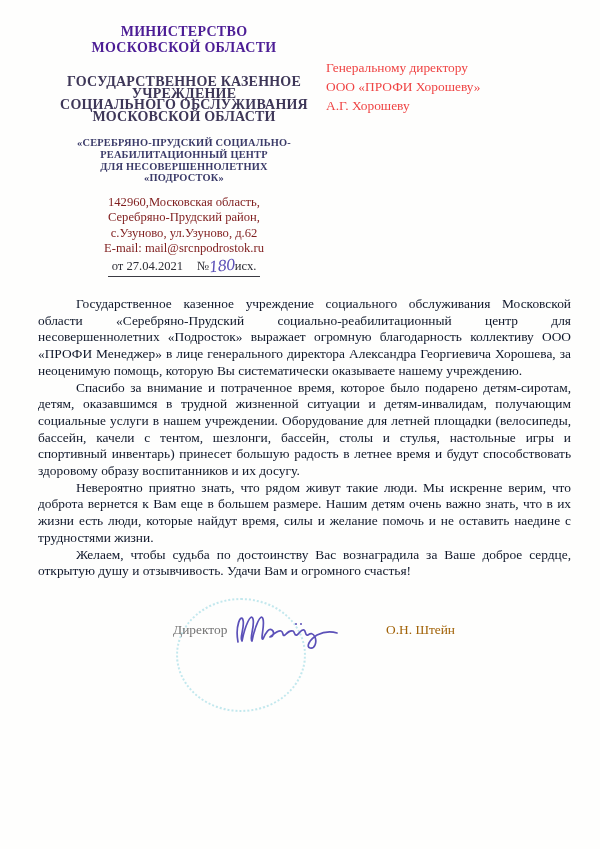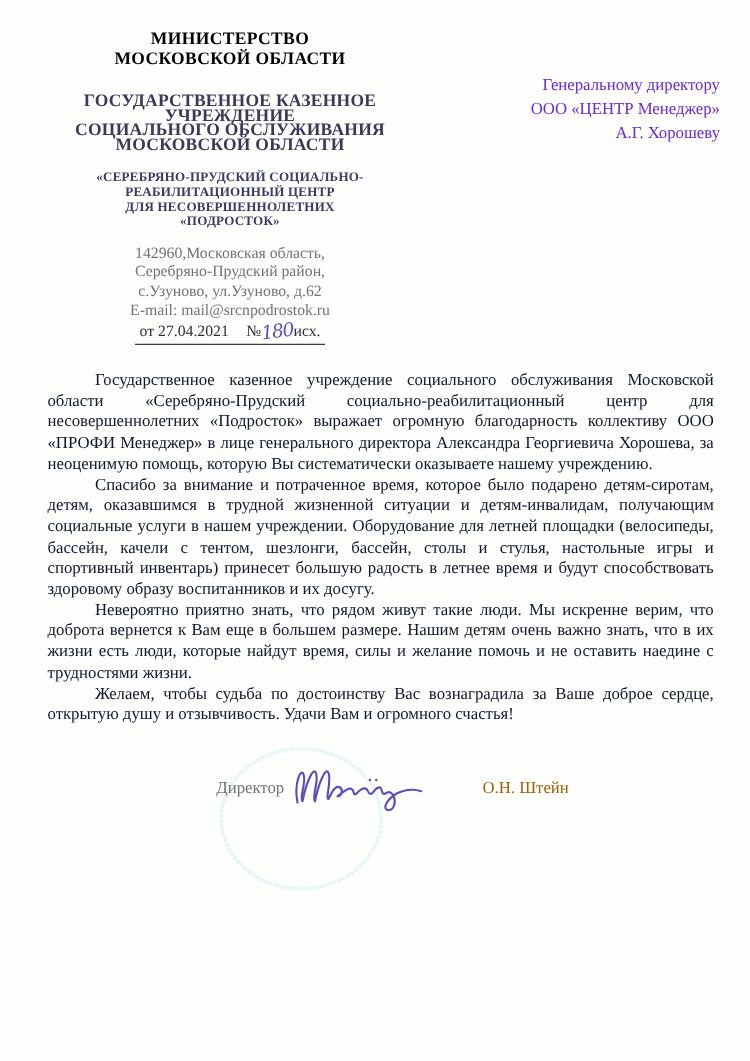--- a/index.html
+++ b/index.html
@@ -13,36 +13,36 @@
     box-shadow:0 0 4px rgba(0,0,0,.2);
   }
   .ln { display:block; }
 
   
   .letterhead {
     position:absolute; left:30px; top:24px; width:308px;
     text-align:center;
   }
   .ministry {
-    color:#000000; font-weight:bold;
+    color:#4c1d95; font-weight:bold;
     font-size:14px; line-height:16px; letter-spacing:.3px;
   }
   .gov {
     margin-top:20px;
     color:#3e3758; font-weight:bold;
     font-size:14px; line-height:11.6px; letter-spacing:.2px;
   }
   .center-name {
     margin-top:15px;
     color:#3a3a68; font-weight:bold;
     font-size:10.4px; line-height:11.6px; letter-spacing:.2px;
   }
   .address {
     margin-top:11px;
-    color:#737373;
+    color:#7f1d1d;
     font-size:12.6px; line-height:15.4px;
   }
   .refline {
     display:inline-block;
     margin-top:0;
     color:#2d2d35;
     font-size:12.6px; line-height:15.4px;
     border-bottom:1px solid #3a3a42;
     padding:0 4px 1px 4px;
   }
@@ -54,22 +54,22 @@
     color:#5b50b8;
     font-size:15px; line-height:12px;
     letter-spacing:-1px;
     transform:rotate(-7deg);
     position:relative; top:1px;
   }
 
   
   .addressee {
     position:absolute; right:24px; top:58px; width:250px;
-    text-align:right;
-    color:#6d28d9;
+    text-align:left;
+    color:#ef4444;
     font-size:13.4px; line-height:19.2px;
   }
 
   
   .body-text {
     position:absolute; left:38px; top:296px; width:533px;
     color:#0f172a;
     font-size:13.4px; line-height:16.7px;
     text-align:justify;
   }
@@ -126,21 +126,21 @@
       <span class="ln">с.Узуново, ул.Узуново, д.62</span>
       <span class="ln">E-mail: mail@srcnpodrostok.ru</span>
     </div>
     <div>
       <span class="refline"><span>от 27.04.2021</span><span class="sep"></span><span>№</span><span class="hand-ink">180</span><span>исх.</span></span>
     </div>
   </div>
 
   <div class="addressee">
     <span class="ln">Генеральному директору</span>
-    <span class="ln">ООО «ЦЕНТР Менеджер»</span>
+    <span class="ln">ООО «ПРОФИ Хорошеву»</span>
     <span class="ln">А.Г. Хорошеву</span>
   </div>
 
   <div class="body-text">
     <p>Государственное казенное учреждение социального обслуживания Московской области «Серебряно-Прудский социально-реабилитационный центр для несовершеннолетних «Подросток» выражает огромную благодарность коллективу ООО «ПРОФИ Менеджер» в лице генерального директора Александра Георгиевича Хорошева, за неоценимую помощь, которую Вы систематически оказываете нашему учреждению.</p>
     <p>Спасибо за внимание и потраченное время, которое было подарено детям-сиротам, детям, оказавшимся в трудной жизненной ситуации и детям-инвалидам, получающим социальные услуги в нашем учреждении. Оборудование для летней площадки (велосипеды, бассейн, качели с тентом, шезлонги, бассейн, столы и стулья, настольные игры и спортивный инвентарь) принесет большую радость в летнее время и будут способствовать здоровому образу воспитанников и их досугу.</p>
     <p>Невероятно приятно знать, что рядом живут такие люди. Мы искренне верим, что доброта вернется к Вам еще в большем размере. Нашим детям очень важно знать, что в их жизни есть люди, которые найдут время, силы и желание помочь и не оставить наедине с трудностями жизни.</p>
     <p>Желаем, чтобы судьба по достоинству Вас вознаградила за Ваше доброе сердце, открытую душу и отзывчивость. Удачи Вам и огромного счастья!</p>
   </div>
 

